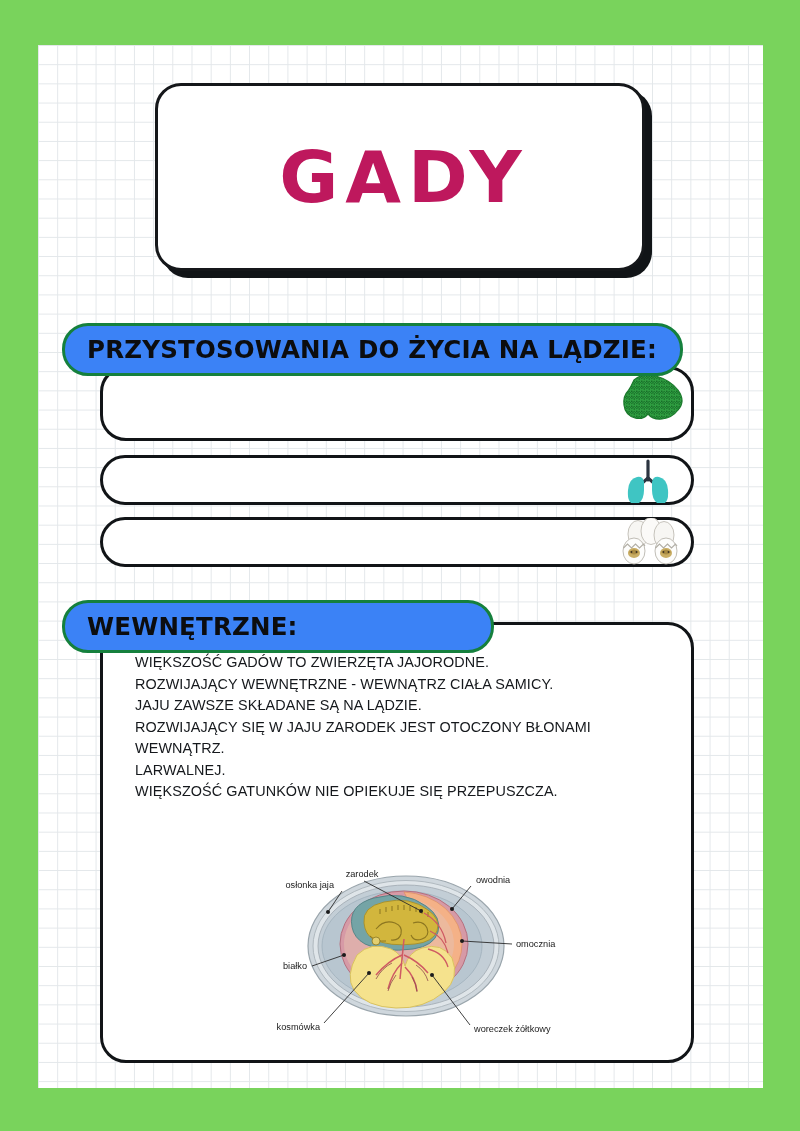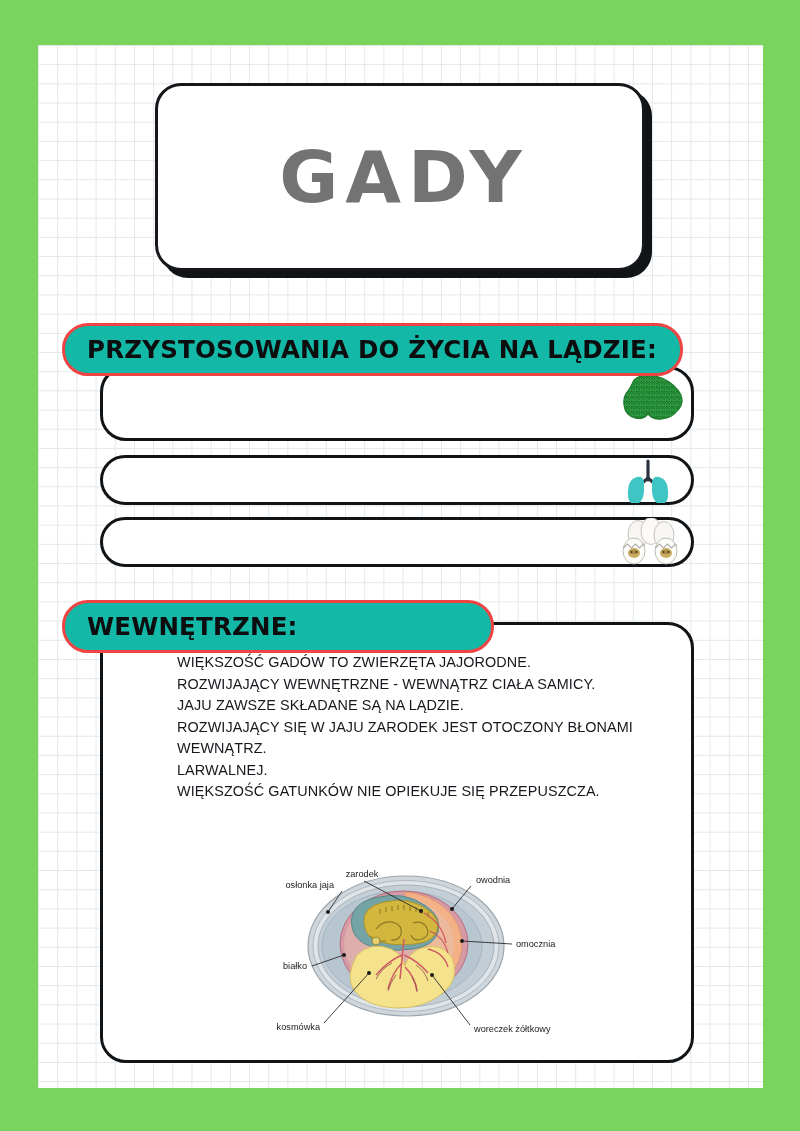--- a/index.html
+++ b/index.html
@@ -42,31 +42,31 @@
     border-radius: 26px;
     box-shadow: 7px 7px 0 0 #111417;
     display: flex;
     align-items: center;
     justify-content: center;
   }
   #title-text {
     font-size: 72px;
     font-weight: 900;
     letter-spacing: 7px;
-    color: #737373;
+    color: #be185d;
     font-family: "DejaVu Sans", sans-serif;
     line-height: 1;
     padding-left: 8px;
   }
 
   
   .pill-header {
     position: absolute;
-    background: #14b8a6;
-    border: 3px solid #ef4444;
+    background: #3b82f6;
+    border: 3px solid #15803d;
     border-radius: 26px;
     display: flex;
     align-items: center;
     z-index: 5;
   }
   .pill-header .ph-text {
     font-size: 24.5px;
     font-weight: 700;
     color: #0c0d0f;
     letter-spacing: 0.2px;
@@ -111,21 +111,21 @@
     position: absolute;
     left: 135px;
     top: 652px;
     width: 520px;
     font-size: 14.4px;
     color: #15181c;
     line-height: 21.5px;
     letter-spacing: 0.1px;
     z-index: 4;
   }
-  #repro-lines .rline { white-space: pre-wrap; margin-left: 42px; }
+  #repro-lines .rline { white-space: pre-wrap; }
 
   
   .icon-wrap {
     position: absolute;
     z-index: 4;
     display: block;
   }
 
   
   #egg-diagram {

